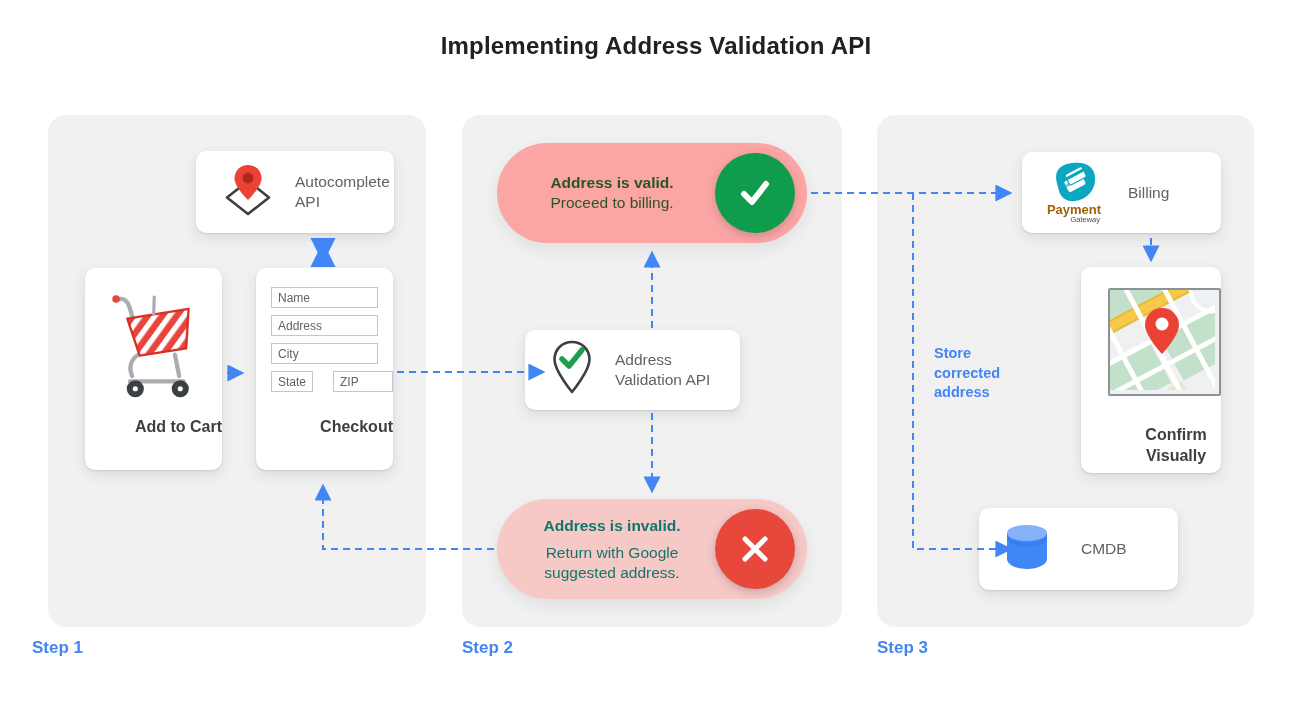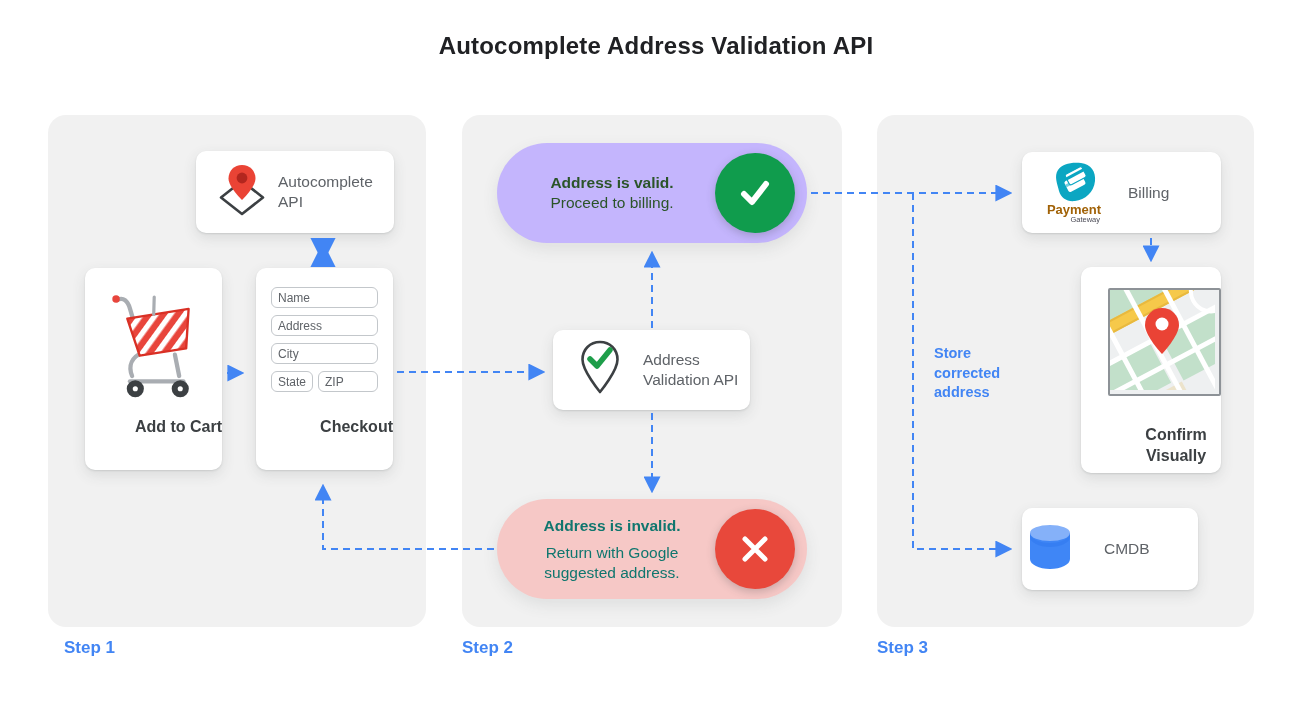--- a/index.html
+++ b/index.html
@@ -12,64 +12,64 @@
   .panel.p2{left:462px;width:380px;}
   .panel.p3{left:877px;width:377px;}
   .step-label{position:absolute;top:638px;font-size:17px;font-weight:700;color:#4285f4;}
   .connectors{position:absolute;left:0;top:0;width:1312px;height:704px;pointer-events:none;z-index:3;}
   .card{position:absolute;background:#fff;border-radius:10px;z-index:2;
         box-shadow:0 1px 2px rgba(60,64,67,.14),0 5px 14px rgba(60,64,67,.12);}
   .hcard{display:flex;align-items:center;}
   .card-label{font-size:15.5px;line-height:20px;color:#5f6368;}
   .bold-label{font-size:16px;font-weight:700;color:#3c4043;}
   
-  .autocomplete-card{left:196px;top:151px;width:198px;height:82px;padding-left:18px;gap:8px;box-sizing:border-box;}
+  .autocomplete-card{left:196px;top:151px;width:198px;height:82px;padding-left:24px;gap:19px;box-sizing:border-box;}
   .cart-card{left:85px;top:268px;width:137px;height:202px;}
   .cart-card .bold-label,.checkout-card .bold-label{position:absolute;bottom:34px;left:0;width:100%;text-align:right;}
   .cart-icon-wrap{position:absolute;top:18px;left:15px;}
   .checkout-card{left:256px;top:268px;width:137px;height:202px;box-sizing:border-box;padding:19px 15px 0 15px;}
-  .field{display:block;width:107px;height:21px;box-sizing:border-box;border:1px solid #c3c7cb;border-radius:6px;
+  .field{display:block;width:107px;height:21px;box-sizing:border-box;border:1px solid #c3c7cb;border-radius:0;
          background:#fff;font-family:"Liberation Sans",sans-serif;font-size:12px;color:#5f6368;padding:0 6px;margin-bottom:7px;}
   .field::placeholder{color:#5f6368;opacity:1;}
-  .field-row{display:flex;gap:5px;}
+  .field-row{display:flex;gap:20px;}
   .field.small1{width:42px;margin-bottom:0;}
   .field.small2{width:60px;margin-bottom:8px;}
   
   .pill{position:absolute;left:497px;width:310px;height:100px;border-radius:50px;z-index:2;
         box-shadow:0 6px 16px rgba(60,64,67,.10);}
-  .pill.valid{top:143px;background:#c4b5fd;}
+  .pill.valid{top:143px;background:#fca5a5;}
   .pill.invalid{top:499px;background:#f6c8c6;}
   .pill-text{position:absolute;left:26px;top:0;height:100%;width:178px;display:flex;flex-direction:column;
              justify-content:center;text-align:center;font-size:15.5px;line-height:20px;}
   .pill.valid .pill-text{color:#2b5429;}
   .pill.invalid .pill-text{color:#0f766e;gap:7px;}
   .pill-headline{font-weight:700;}
   .pill-circle{position:absolute;right:12px;top:10px;width:80px;height:80px;border-radius:50%;
                display:flex;align-items:center;justify-content:center;box-shadow:0 3px 8px rgba(60,64,67,.25);}
   .pill.valid .pill-circle{background:#109c4d;}
   .pill.invalid .pill-circle{background:#e8483b;}
-  .ava-card{left:553px;top:330px;width:197px;height:80px;padding-left:20px;gap:16px;box-sizing:border-box;}
+  .ava-card{left:525px;top:330px;width:215px;height:80px;padding-left:20px;gap:16px;box-sizing:border-box;}
   
   .billing-card{left:1022px;top:152px;width:199px;height:81px;padding-left:16px;gap:18px;box-sizing:border-box;}
   .logo-block{width:72px;display:flex;flex-direction:column;align-items:center;}
   .logo-word{font-size:13px;font-weight:700;color:#a16207;line-height:12px;margin-top:1px;}
   .logo-sub{font-size:7.5px;color:#4a4a55;line-height:8px;align-self:flex-end;margin-right:10px;}
   .confirm-card{left:1081px;top:267px;width:140px;height:206px;display:flex;flex-direction:column;align-items:flex-end;box-sizing:border-box;padding-top:21px;}
   .map-frame{width:109px;height:104px;border:2px solid #8d9297;border-radius:2px;overflow:hidden;background:#eef0f1;}
   .confirm-card .bold-label{margin-top:28px;width:90px;text-align:center;line-height:21px;}
-  .cmdb-card{left:1022px;top:508px;width:176px;height:82px;gap:26px;box-sizing:border-box;}
+  .cmdb-card{left:979px;top:508px;width:199px;height:82px;padding-left:20px;gap:26px;box-sizing:border-box;}
   .note{position:absolute;left:934px;top:344px;width:100px;font-size:14.5px;font-weight:700;
         line-height:19.5px;color:#4285f4;z-index:2;}
 </style>
 </head>
 <body>
 
 <div class="canvas">
 
-  <div class="title">Autocomplete Address Validation API</div>
+  <div class="title">Implementing Address Validation API</div>
 
   <div class="panel p1"></div>
   <div class="panel p2"></div>
   <div class="panel p3"></div>
 
   <svg class="connectors" viewBox="0 0 1312 704">
     <defs>
       <marker id="arr" viewBox="0 0 10 10" refX="8" refY="5" markerWidth="8.5" markerHeight="8.5" orient="auto-start-reverse">
         <path d="M0,0 L10,5 L0,10 Z" fill="#4285f4"></path>
       </marker>
@@ -224,17 +224,17 @@
     <span>
       <svg width="56" height="52" viewBox="0 0 56 52">
         <path d="M8,12 L8,38 C8,43.5 17,48 28,48 C39,48 48,43.5 48,38 L48,12 Z" fill="#3f86f6"></path>
         <ellipse cx="28" cy="12" rx="20" ry="8" fill="#85b1f9"></ellipse>
         <path d="M8,12 L8,16 C8,21.5 17,26 28,26 C39,26 48,21.5 48,16 L48,12 C48,17.5 39,22 28,22 C17,22 8,17.5 8,12 Z" fill="#2f78ef" opacity="0.55"></path>
       </svg>
     </span>
     <span class="card-label">CMDB</span>
   </div>
 
-  <span class="step-label" style="left:64px">Step 1</span>
+  <span class="step-label" style="left:32px">Step 1</span>
   <span class="step-label" style="left:462px">Step 2</span>
   <span class="step-label" style="left:877px">Step 3</span>
 
 </div>
 
 </body></html>

